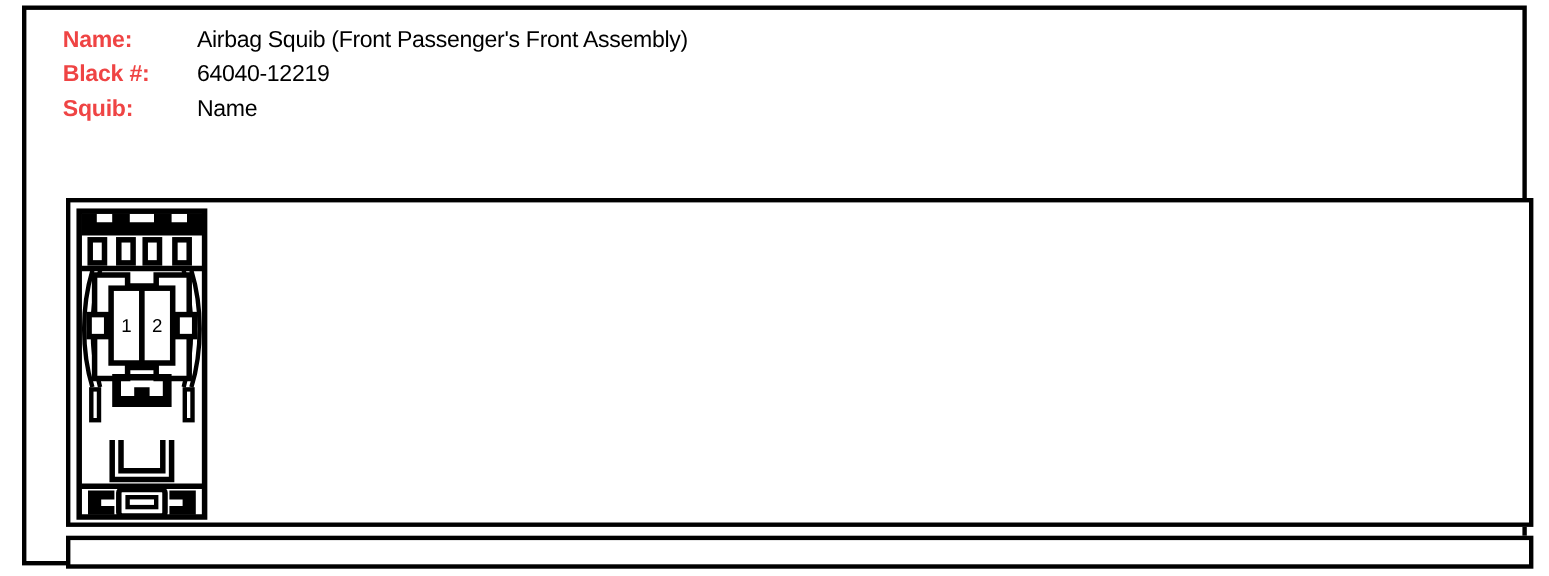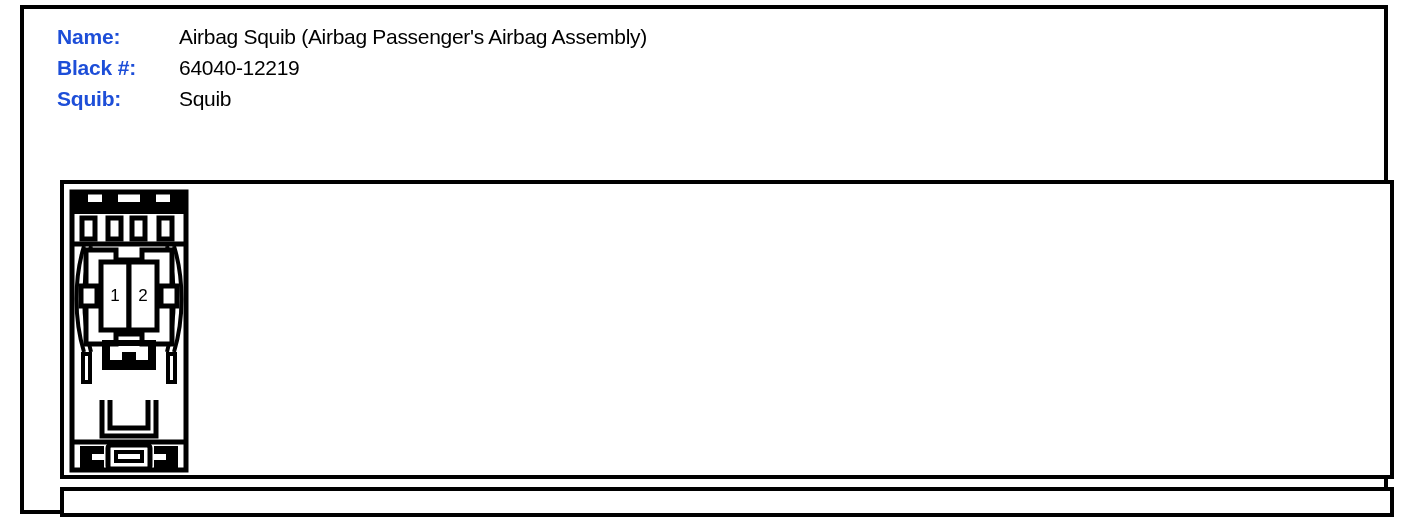--- a/index.html
+++ b/index.html
@@ -43,21 +43,21 @@
   .spec-row {
     display: flex;
     align-items: baseline;
     height: 31px;
   }
   .spec-label {
     width: 122px;
     flex: 0 0 122px;
     font-size: 21px;
     font-weight: bold;
-    color: #1d4ed8;
+    color: #ef4444;
     letter-spacing: -0.2px;
     white-space: nowrap;
   }
   .spec-value {
     font-size: 21px;
     font-weight: normal;
     color: #000000;
     letter-spacing: -0.3px;
     white-space: nowrap;
   }
@@ -107,32 +107,32 @@
 <body>
 
 <div id="page">
 
   <div class="outer-frame">
 
     <div class="spec-block">
 
       <div class="spec-row">
         <span class="spec-label">Name:</span>
-        <span class="spec-value">Airbag Squib (Airbag Passenger's Airbag Assembly)</span>
+        <span class="spec-value">Airbag Squib (Front Passenger's Front Assembly)</span>
       </div>
 
 
       <div class="spec-row">
         <span class="spec-label">Black #:</span>
         <span class="spec-value">64040-12219</span>
       </div>
 
       <div class="spec-row">
         <span class="spec-label">Squib:</span>
-        <span class="spec-value">Squib</span>
+        <span class="spec-value">Name</span>
       </div>
 
     </div>
 
     <div class="diagram-box">
 
       <div class="connector-wrap">
         <svg class="connector-svg" width="130" height="292" viewBox="0 0 130 292">
 
           <rect x="8" y="8" width="114" height="278" fill="#ffffff" stroke="#000000" stroke-width="5"></rect>

